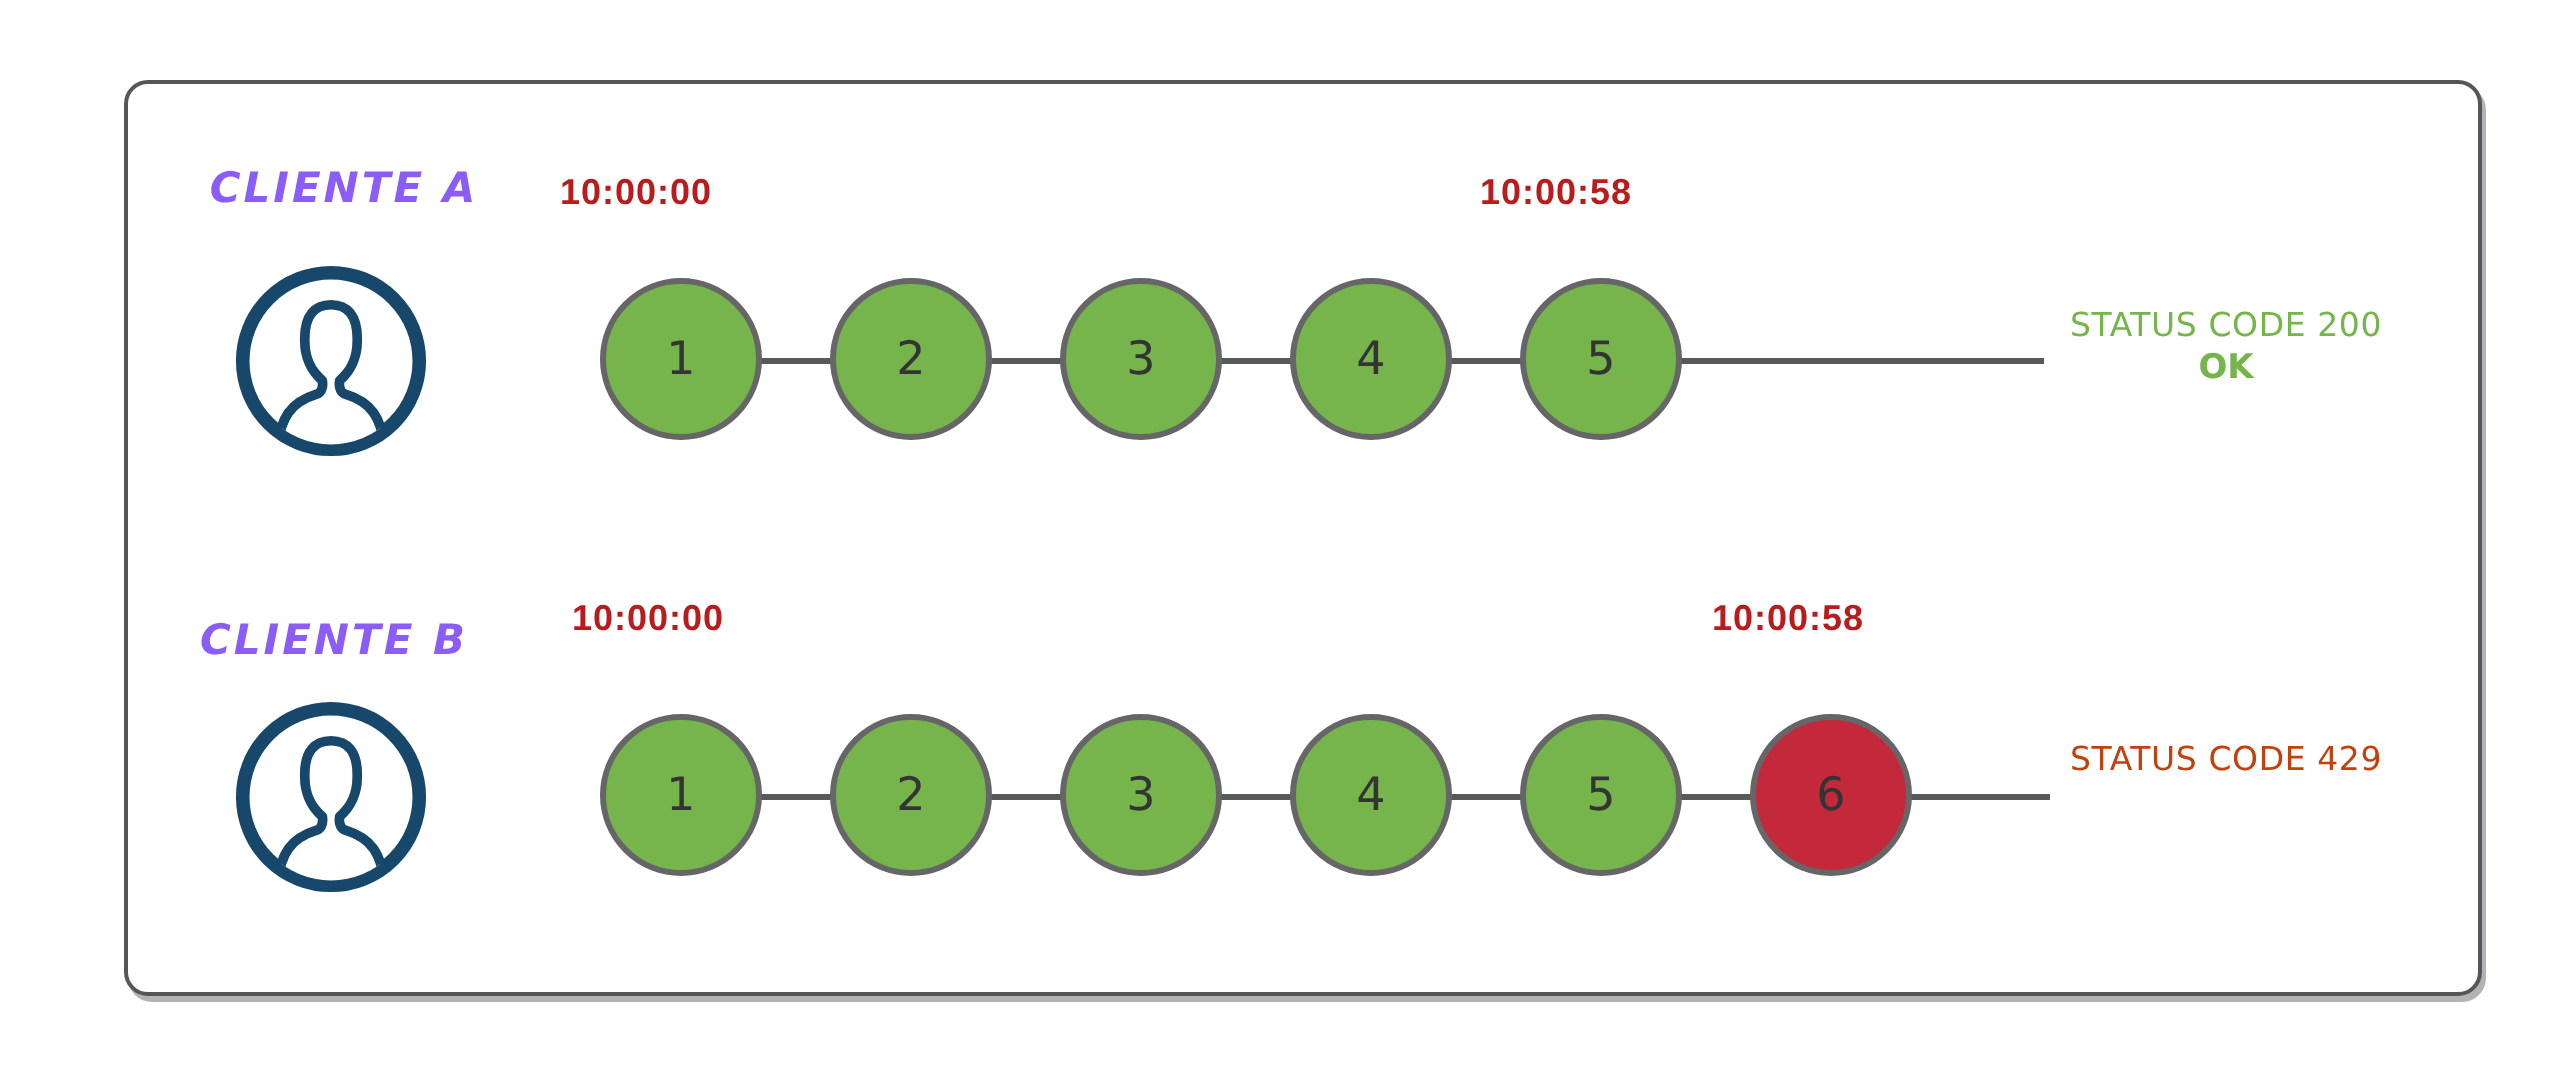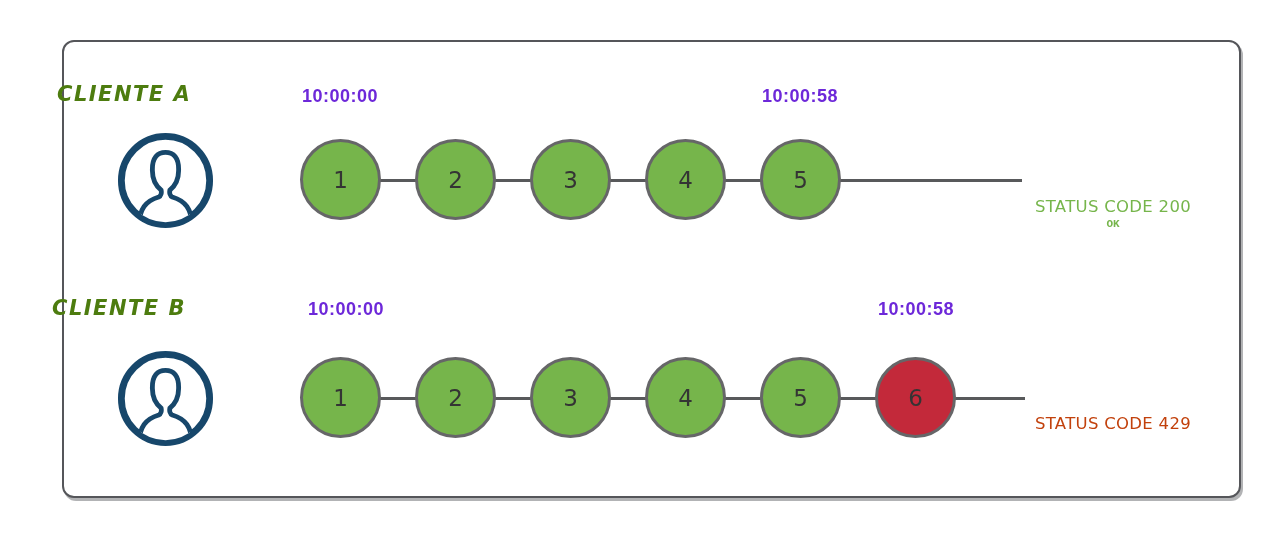--- a/index.html
+++ b/index.html
@@ -6,34 +6,34 @@
   html, body { width: 1280px; height: 540px; background: #ffffff; font-family: "DejaVu Sans", "Liberation Sans", sans-serif; }
   .stage { position: relative; width: 1280px; height: 540px; overflow: hidden; background: #ffffff; }
 
   .frame {
     position: absolute; left: 62px; top: 40px; width: 1179px; height: 458px;
     border: 2.5px solid #55565a; border-radius: 12px; background: #ffffff;
     box-shadow: 2px 3px 0 rgba(85,86,90,0.45);
   }
 
   .client-label {
-    position: absolute; width: 230px; text-align: left;
+    position: absolute; width: 230px; text-align: center;
     font-family: "DejaVu Sans", sans-serif; font-weight: bold; font-style: italic;
-    font-size: 21px; letter-spacing: 1.5px; color: #4d7c0f; white-space: nowrap;
+    font-size: 21px; letter-spacing: 1.5px; color: #8b5cf6; white-space: nowrap;
   }
   .client-label.a { left: 57px; top: 82px; }
-  .client-label.b { left: 52px; top: 296px; }
+  .client-label.b { left: 52px; top: 308px; }
 
   .avatar { position: absolute; width: 97px; height: 97px; }
   .avatar.a { left: 117px; top: 132px; }
   .avatar.b { left: 117px; top: 350px; }
 
   .time-label {
-    position: absolute; width: 120px; text-align: center;
-    font-weight: bold; font-size: 18px; color: #6d28d9; letter-spacing: 0.5px;
+    position: absolute; width: 120px; text-align: left;
+    font-weight: bold; font-size: 18px; color: #b91c1c; letter-spacing: 0.5px;
     font-family: "Liberation Sans", "DejaVu Sans", sans-serif; white-space: nowrap;
   }
   .time-a-start { left: 280px; top: 86px; }
   .time-a-end   { left: 740px; top: 86px; }
   .time-b-start { left: 286px; top: 299px; }
   .time-b-end   { left: 856px; top: 299px; }
 
   .chain { position: absolute; height: 84px; }
   .chain.a { left: 300px; top: 138px; width: 725px; }
   .chain.b { left: 300px; top: 356px; width: 728px; }
@@ -43,22 +43,22 @@
   .req-circle {
     position: absolute; top: 1px; width: 81px; height: 81px; border-radius: 50%;
     border: 3px solid #666668; display: flex; align-items: center; justify-content: center;
     font-size: 23px; color: #343434; font-family: "DejaVu Sans", sans-serif;
   }
 
   .status {
     position: absolute; width: 190px; text-align: center; line-height: 1.25;
     font-family: "DejaVu Sans", sans-serif; white-space: nowrap;
   }
-  .status .line1 { font-size: 16.5px; letter-spacing: 0.3px; display: block; margin-top: 44px; }
-  .status .line2 { font-size: 11px; font-weight: bold; display: block; font-family: Liberation Mono, monospace; }
+  .status .line1 { font-size: 16.5px; letter-spacing: 0.3px; display: block; }
+  .status .line2 { font-size: 17px; font-weight: bold; display: block; }
   .status.a { left: 1018px; top: 153px; }
   .status.b { left: 1018px; top: 370px; }
 </style>
 </head>
 <body>
 
 <div class="stage">
   <div class="frame"></div>
 
   <div class="client-label a">CLIENTE A</div>

